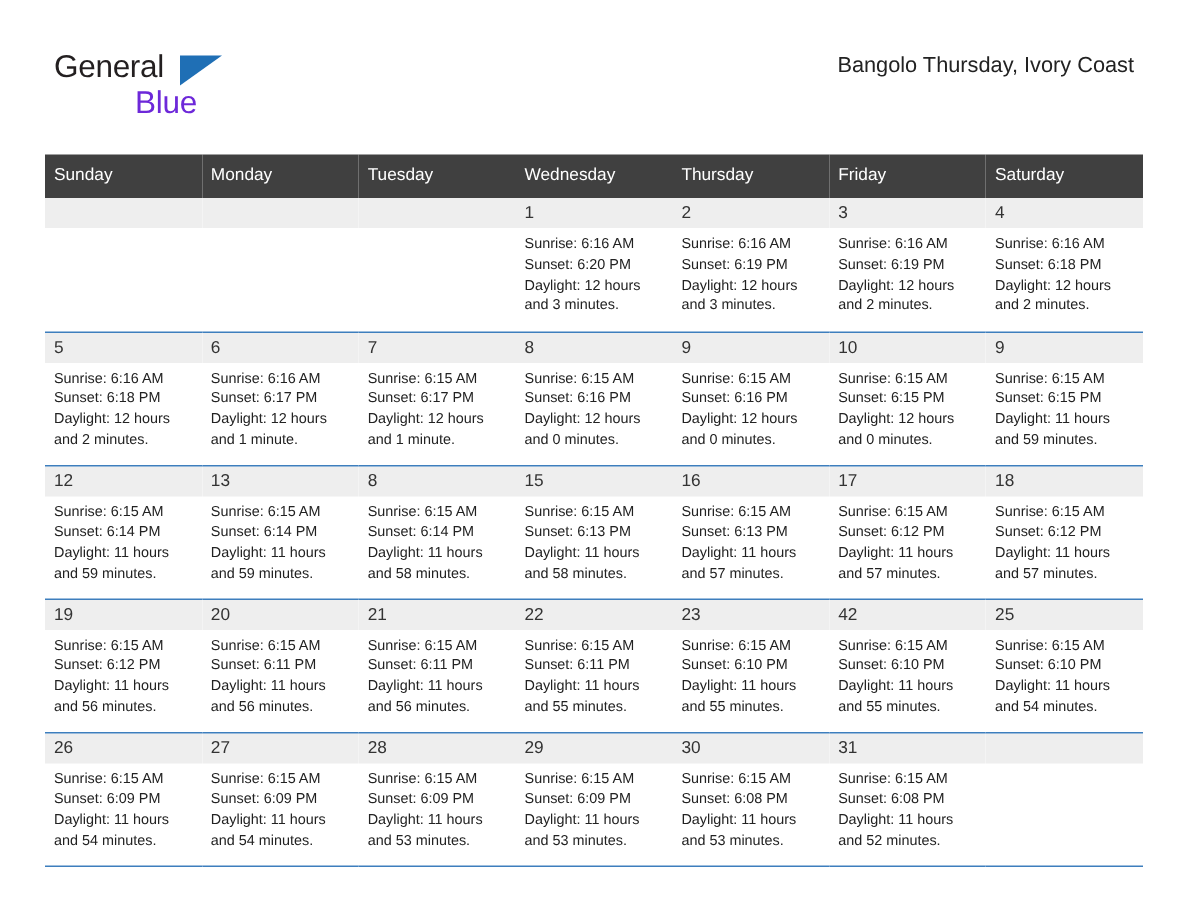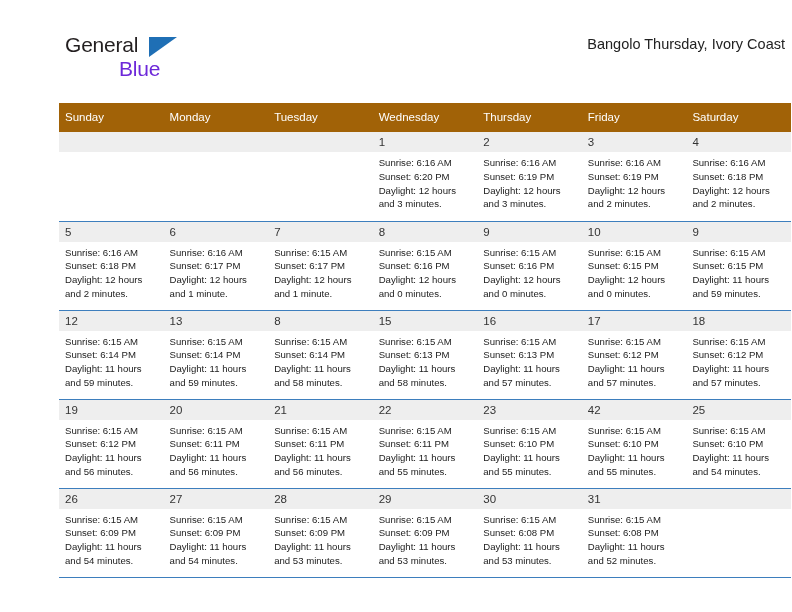--- a/index.html
+++ b/index.html
@@ -12,21 +12,20 @@
     background: #ffffff;
     font-family: "Liberation Sans", sans-serif;
     color: #000000;
     overflow: hidden;
   }
   .page {
     position: relative;
     width: 668px;
     height: 612px;
     box-sizing: border-box;
-    margin-left: 29px;
   }
 
   
   .header {
     position: absolute;
     left: 0;
     top: 0;
     width: 792px;
     height: 100px;
   }
@@ -86,21 +85,21 @@
   
   .calendar {
     position: absolute;
     left: 30px;
     top: 103px;
     width: 732px;
     border-collapse: collapse;
     table-layout: fixed;
   }
   .calendar th {
-    background: #a16207;
+    background: #404040;
     color: #ffffff;
     font-weight: normal;
     font-size: 11.5px;
     text-align: left;
     padding: 5px 0 6px 6px;
     height: 18px;
     border: none;
   }
   .calendar td {
     vertical-align: top;

